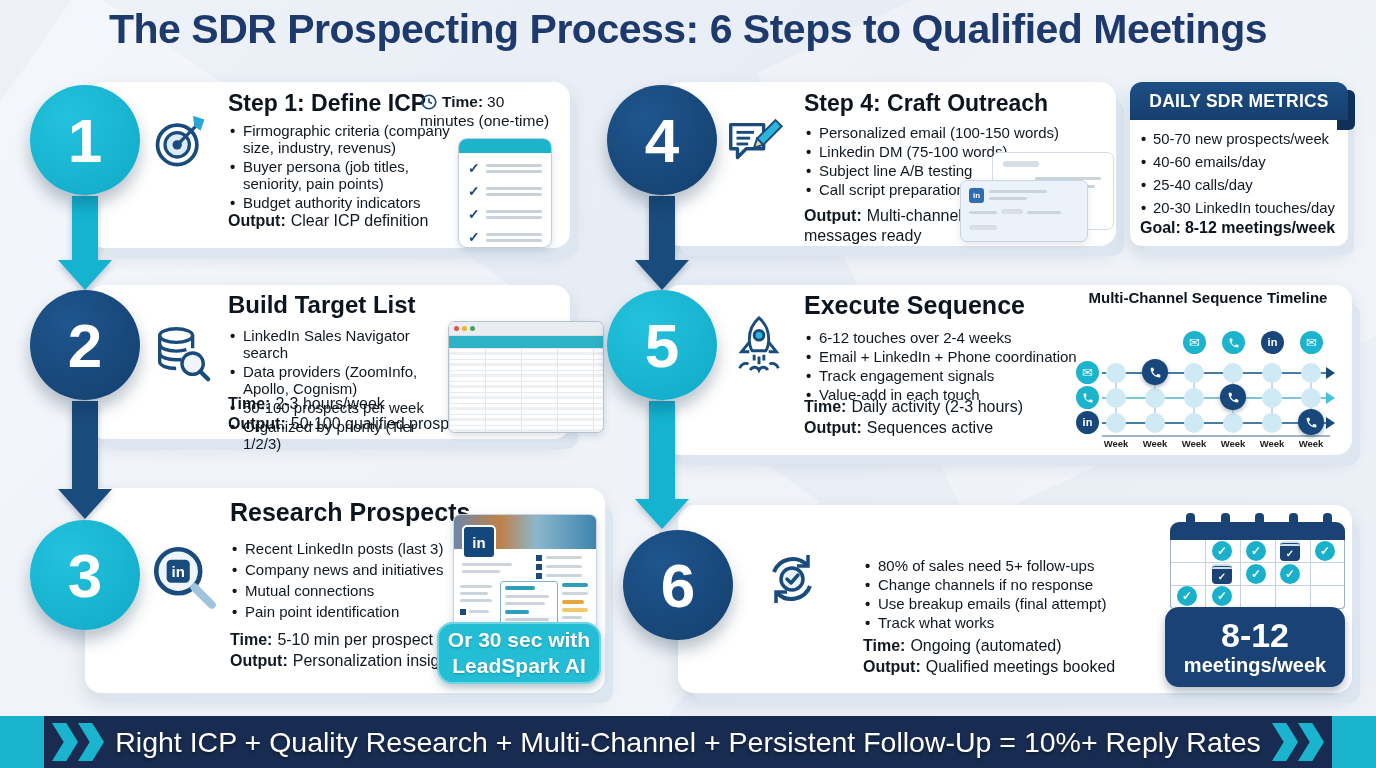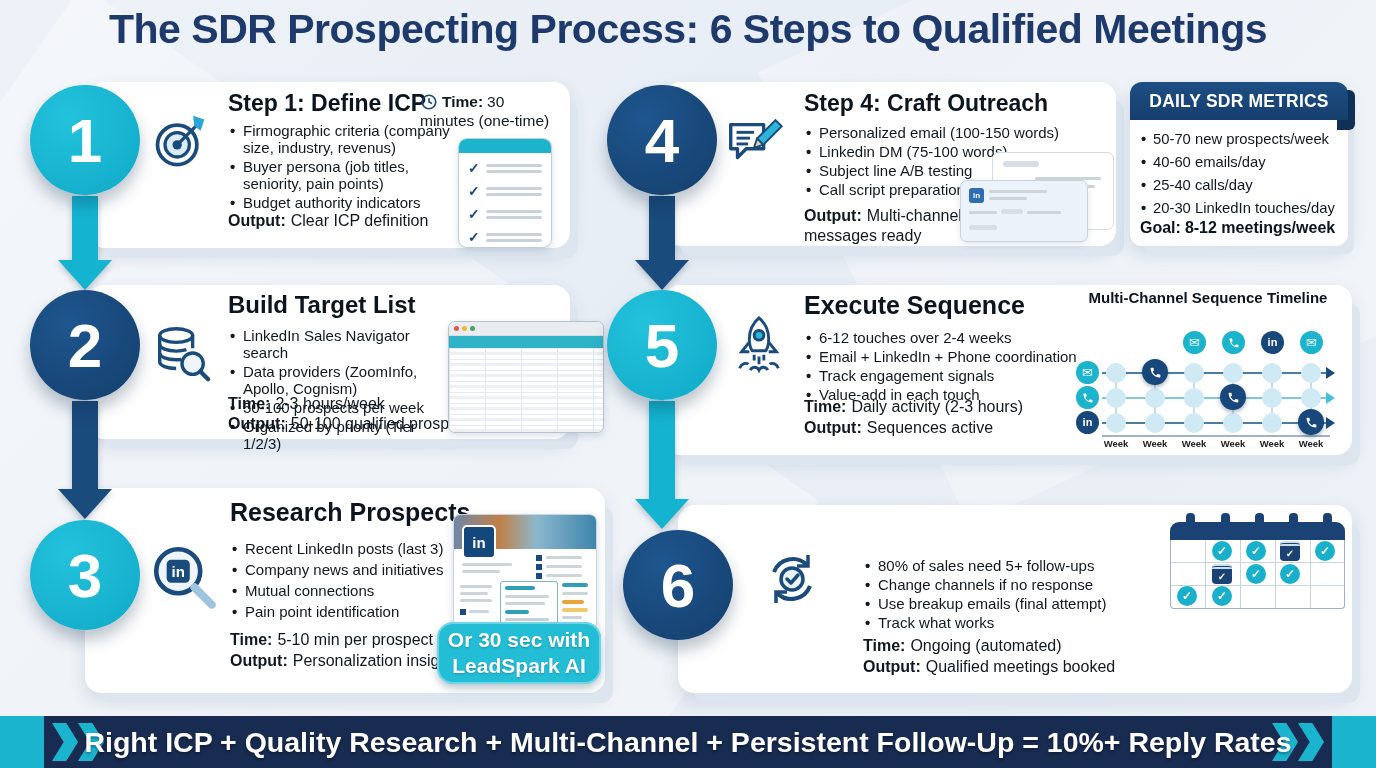--- a/index.html
+++ b/index.html
@@ -130,21 +130,21 @@
   .metrics li{position:relative;padding-left:13px;font-size:14.8px;line-height:23px;color:#101820;}
   .metrics li::before{content:"•";position:absolute;left:1px;font-weight:700;}
   .metrics .goal{position:absolute;left:10px;bottom:9px;font-size:16px;font-weight:800;color:#0c1420;}
   .metrics .goal b{margin-right:4px;}
   
   .banner{position:absolute;left:0;top:716px;width:1376px;height:52px;background:#1ab4cf;z-index:6;}
   .banner .bar{position:absolute;left:44px;right:44px;top:0;height:52px;background:#182b50;}
   .banner .chev{position:absolute;top:7px;width:26px;height:38px;background:#1ab4cf;
     clip-path:polygon(0 0,55% 0,100% 50%,55% 100%,0 100%,45% 50%);z-index:7;}
   .banner-text{position:absolute;left:0;top:0;width:100%;height:52px;display:flex;align-items:center;justify-content:center;
-    color:#fff;font-size:28.5px;font-weight:700;text-shadow:0 2px 3px rgba(0,0,0,.35);z-index:8;white-space:nowrap;}
+    color:#fff;font-size:28.5px;font-weight:400;text-shadow:0 2px 3px rgba(0,0,0,.35);z-index:8;white-space:nowrap;}
   
   .card1 .c-title{left:140px;top:8px;} .card1 .bullets{left:140px;top:40px;width:238px;} .card1 .out{left:140px;top:130px;text-align:right;}
   .card2 .c-title{left:140px;top:6px;font-size:24px;} .card2 .bullets{left:140px;top:42px;width:225px;}
   .card2 .tm{left:140px;top:110px;} .card2 .out{left:140px;top:130px;}
   .card3 .c-title{left:145px;top:10px;font-size:25px;} .card3 .bullets{left:145px;top:52px;width:230px;}
   .card3 .bullets li{margin-bottom:4px;} .card3 .tm{left:145px;top:143px;} .card3 .out{left:145px;top:164px;}
   .card4 .c-title{left:140px;top:8px;text-align:center;} .card4 .bullets{left:140px;top:42px;width:290px;}
   .card4 .out{left:140px;top:124px;width:170px;line-height:20px;}
   .card5 .c-title{left:140px;top:6px;font-size:25px;} .card5 .bullets{left:140px;top:44px;width:340px;}
   .card5 .tm{left:140px;top:113px;} .card5 .out{left:140px;top:134px;}
@@ -484,20 +484,24 @@
       <span class="cal-ck" style="left:42px;top:28px;"></span>
       <span class="cal-ck" style="left:76px;top:28px;"></span>
       <span class="cal-ev" style="left:110px;top:28px;"></span>
       <span class="cal-ck" style="left:145px;top:28px;"></span>
       <span class="cal-ev" style="left:42px;top:51px;"></span>
       <span class="cal-ck" style="left:76px;top:51px;"></span>
       <span class="cal-ck" style="left:110px;top:51px;"></span>
       <span class="cal-ck" style="left:7px;top:73px;"></span>
       <span class="cal-ck" style="left:42px;top:73px;"></span>
     </div>
+    <div class="meet-badge">
+      <span class="v">8-12</span>
+      <span class="u">meetings/week</span>
+    </div>
   </div>
 
   <div class="metrics">
     <div class="hd">DAILY SDR METRICS</div>
     <ul>
       <li>50-70 new prospects/week</li>
       <li>40-60 emails/day</li>
       <li>25-40 calls/day</li>
       <li>20-30 LinkedIn touches/day</li>
     </ul>

